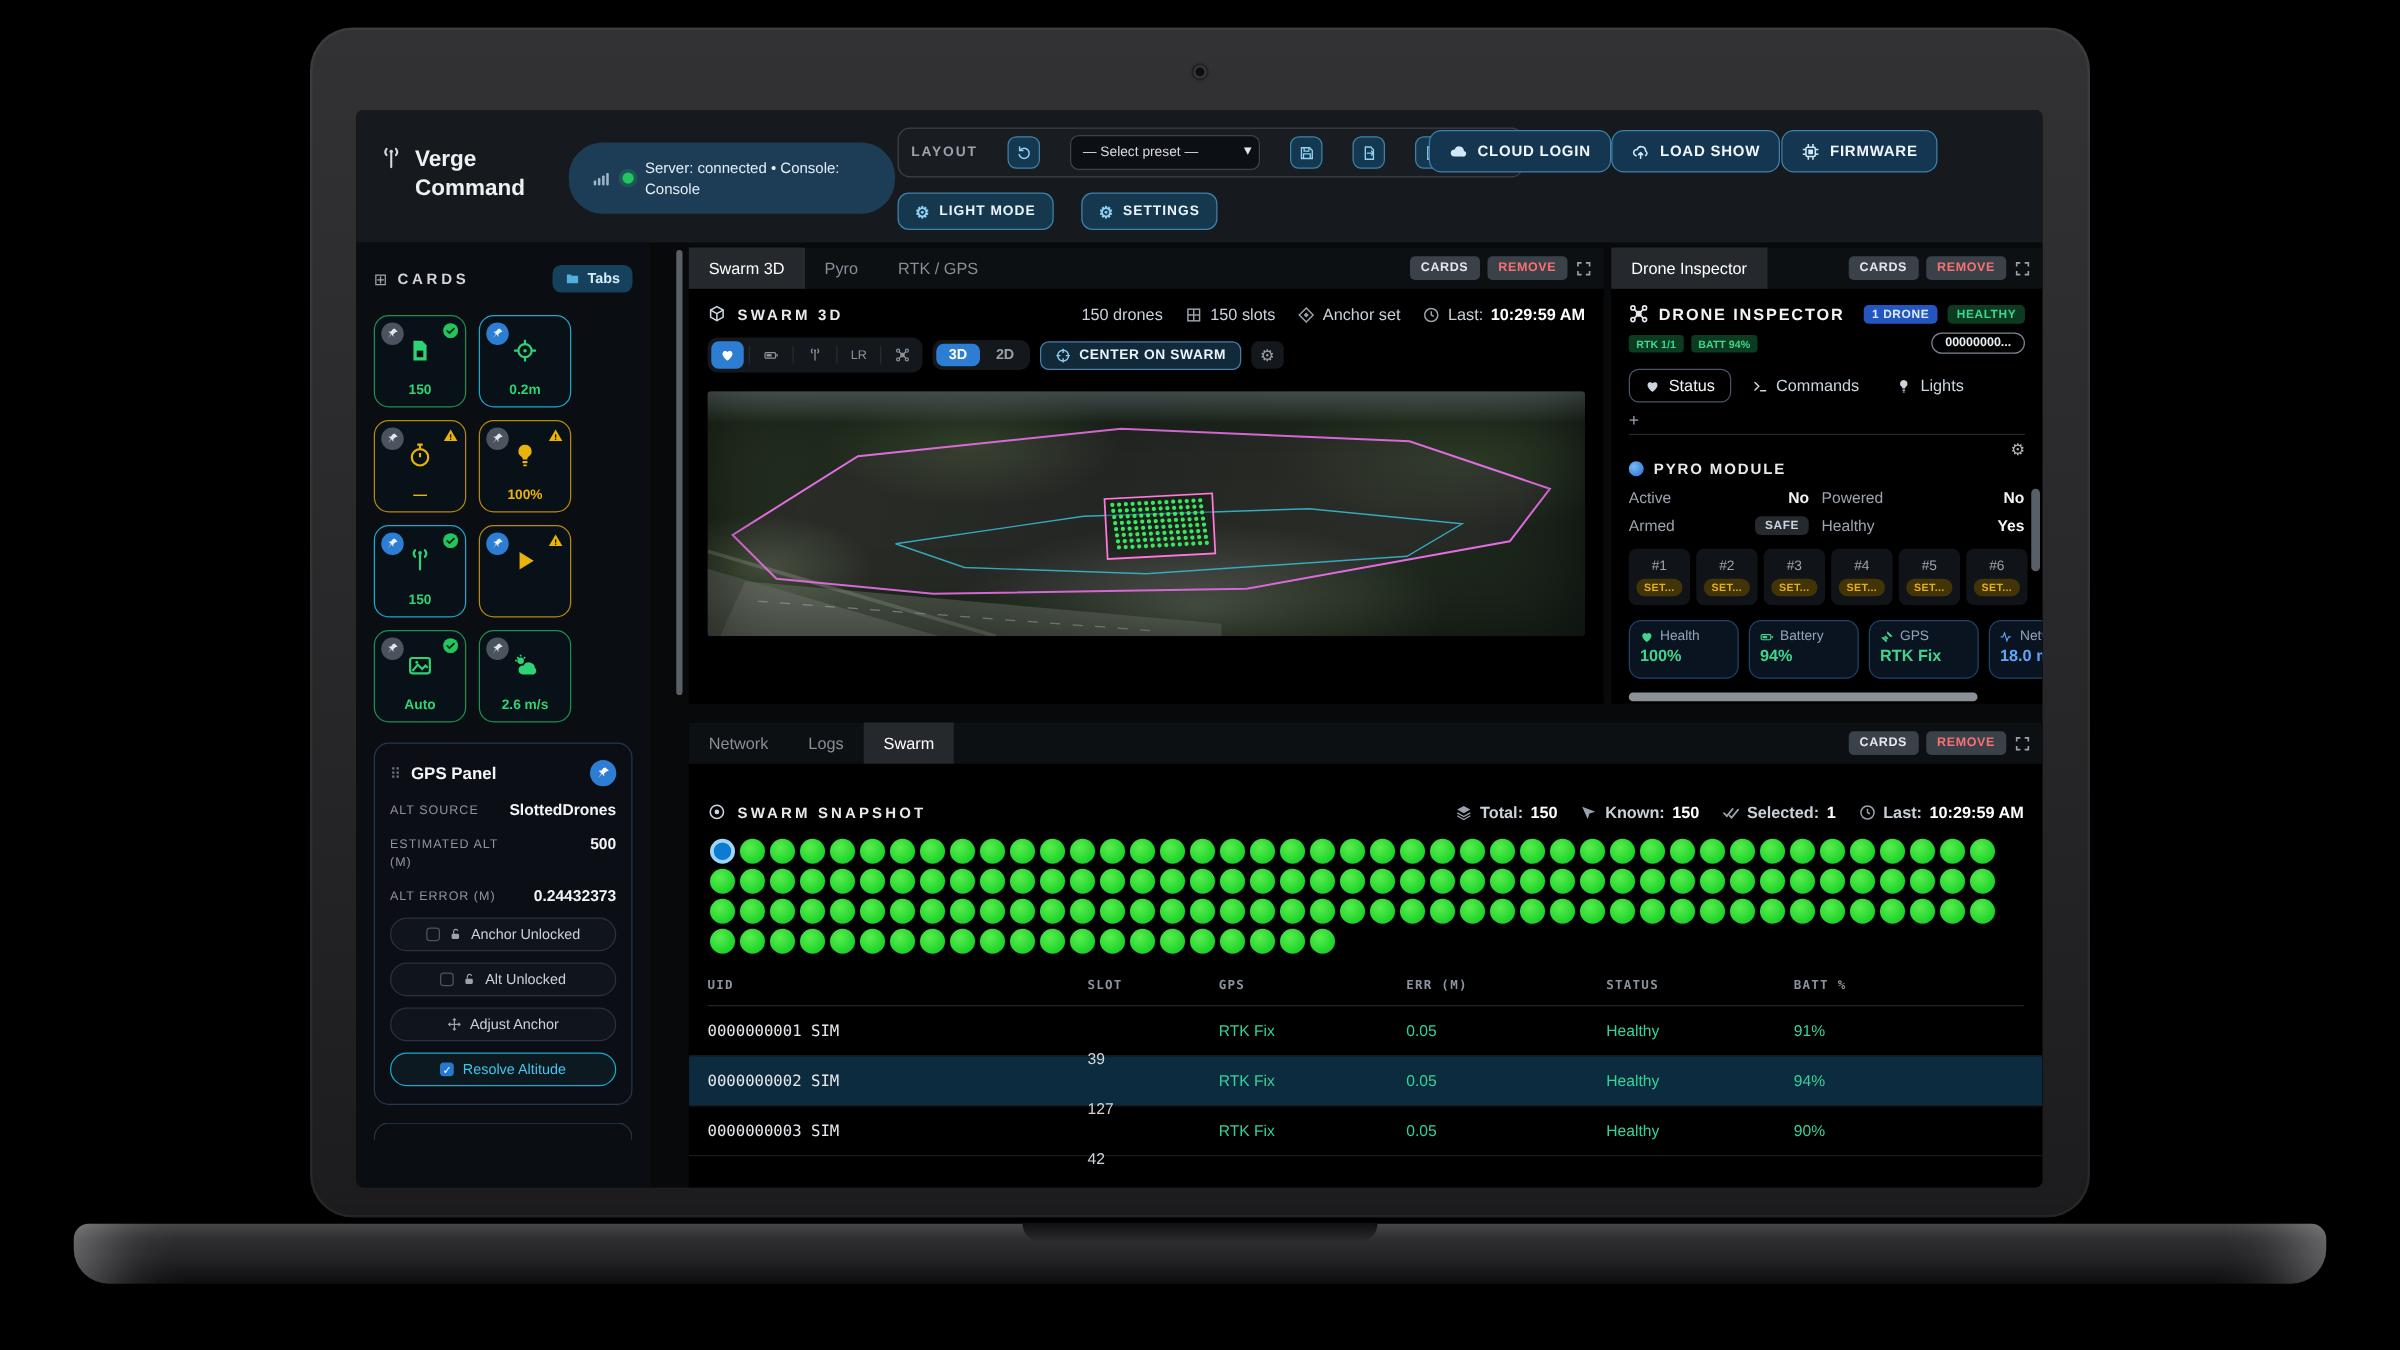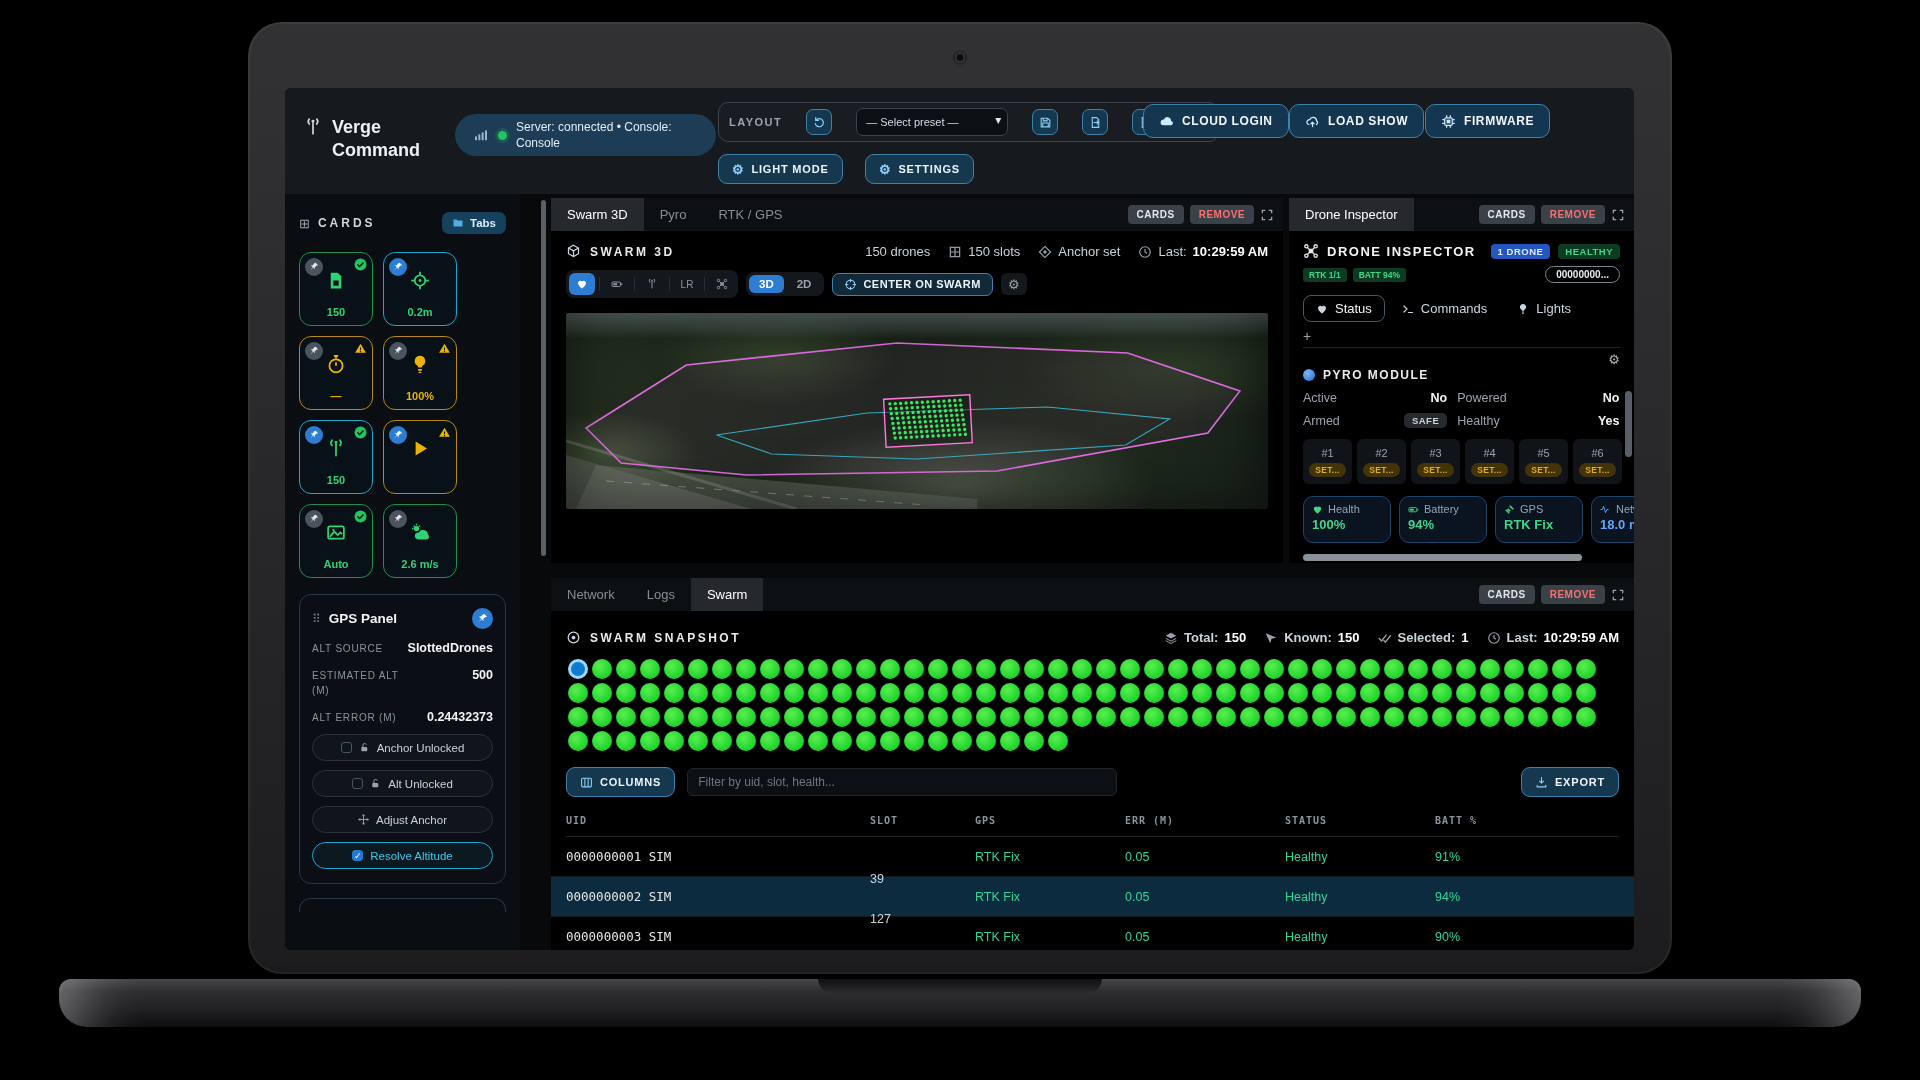--- a/index.html
+++ b/index.html
@@ -24,21 +24,21 @@
     background:#07090b; border-radius:6px; overflow:hidden; color:#e5e7eb; }
 
   svg { display:block; width:100%; height:100%; }
   .ic { display:inline-flex; flex:none; }
 
   
   header { position:absolute; left:0; top:0; width:1349px; height:106px; background:#16191d; }
   .brand { position:absolute; left:18px; top:28px; display:flex; gap:9px; align-items:flex-start; }
   .brand .ic { width:20px; height:20px; color:#d6dade; margin-top:1px; }
   .brand-txt { font-size:18px; font-weight:bold; color:#eef1f4; line-height:1.3; }
-  .server-pill { position:absolute; left:170px; top:26px; height:42px; border-radius:27px; background:#1d3c55;
+  .server-pill { position:absolute; left:170px; top:26px; height:57px; border-radius:27px; background:#1d3c55;
     display:flex; align-items:center; gap:9px; padding:16px 18px; }
   .server-pill .ic { width:16px; height:16px; color:#9fb6c9; }
   .srv-dot { width:9px; height:9px; border-radius:50%; background:#22c55e; box-shadow:0 0 0 3px rgba(34,197,94,.2); flex:none; }
   .srv-txt { font-size:12px; color:#e2edf7; line-height:1.35; width:182px; }
 
   .layout-group { position:absolute; left:433px; top:14px; height:40px; border:1px solid #3d434b; border-radius:10px;
     display:flex; align-items:center; gap:24px; padding:0 10px; background:rgba(255,255,255,.015); }
   .lay-lbl { font-size:11px; color:#9ca3af; letter-spacing:1.5px; font-weight:bold; }
   .icon-btn { width:26px; height:26px; border-radius:7px; border:1px solid #3e82ab; background:#14384f; color:#8fd0f5;
     display:flex; align-items:center; justify-content:center; cursor:pointer; }
@@ -188,21 +188,21 @@
   .scard { flex:0 0 88px; height:47px; border:1px solid #1f4468; background:#0a1320; border-radius:10px; padding:6px 8px; }
   .scard .r1 { display:flex; align-items:flex-end; gap:5px; font-size:11px; color:#94a3b8; }
   .scard .r1 .ic { width:11px; height:11px; }
   .scard .val { font-size:13px; font-weight:bold; margin-top:2px; }
   .sc-green .r1 .ic, .sc-green .val { color:#3fd68b; }
   .sc-blue .r1 .ic, .sc-blue .val { color:#60a5fa; }
   .hthumb { margin-top:11px; width:88%; height:7px; background:#8a9199; border-radius:4px; }
   .vthumb { position:absolute; right:2px; top:160px; width:7px; height:66px; background:#585f66; border-radius:4px; }
 
   
-  .p-bottom .body { padding:5px 15px; height:339px; overflow:hidden; }
+  .p-bottom .body { padding:17px 15px; height:339px; overflow:hidden; }
   .bt-title { margin-top:14px; display:flex; align-items:center; }
   .bt-title .tic { width:15px; height:15px; color:#cbd5e1; }
   .bt-name { font-size:12px; font-weight:bold; letter-spacing:2.5px; color:#e8eaed; margin-left:9px; }
   .bt-stats { margin-left:auto; display:flex; align-items:center; gap:18px; font-size:13px; color:#c9d1d9;font-weight:bold; }
   .dots { margin-top:12px; width:1036px; display:flex; flex-wrap:wrap; }
   .dot { width:20px; height:20px; border-radius:50%; margin:2px; background:radial-gradient(circle at 38% 35%, #59ee4f, #1ed32a 70%); }
   .dot.sel { background:#0f7bd0; border:3px solid #9bd7fa; }
   .bt-controls { margin-top:14px; display:flex; align-items:center; height:30px; }
   .filter-input { margin-left:12px; width:430px; height:28px; background:#0c0f13; border:1px solid #21262d; border-radius:6px;
     color:#c9d1d9; font-size:12px; padding:0 10px; font-family:"Liberation Sans",sans-serif; }
@@ -1219,41 +1219,20 @@
                 <span class="dot"></span>
                 <span class="dot"></span>
                 <span class="dot"></span>
                 <span class="dot"></span>
                 <span class="dot"></span>
                 <span class="dot"></span>
                 <span class="dot"></span>
                 <span class="dot"></span>
                 <span class="dot"></span>
               </div>
-            <div class="bt-controls">
-              <button class="blue-btn">
-                <span class="g ic" style="width:13px;height:13px">
-                    <svg viewBox="0 0 24 24" fill="none" stroke="currentColor" stroke-width="2">
-                      <rect x="3" y="4" width="18" height="16" rx="2"></rect>
-                      <path d="M9 4v16M15 4v16"></path>
-                    </svg>
-                  </span>
-                <span>COLUMNS</span>
-              </button>
-              <input class="filter-input" placeholder="Filter by uid, slot, health..." style="">
-              <button class="blue-btn export-btn">
-                <span class="g ic" style="width:13px;height:13px">
-                    <svg viewBox="0 0 24 24" fill="none" stroke="currentColor" stroke-width="2" stroke-linecap="round">
-                      <path d="M12 3v10m0 0-3.5-3.5M12 13l3.5-3.5"></path>
-                      <path d="M4 17v3h16v-3"></path>
-                    </svg>
-                  </span>
-                <span>EXPORT</span>
-              </button>
-            </div>
             <div class="table">
               <div class="thead" id="thead">
                   <div class="th c0">UID</div>
                   <div class="th c1">SLOT</div>
                   <div class="th c2">GPS</div>
                   <div class="th c3">ERR (M)</div>
                   <div class="th c4">STATUS</div>
                   <div class="th c5">BATT %</div>
                 </div>
               <div id="tbody">

